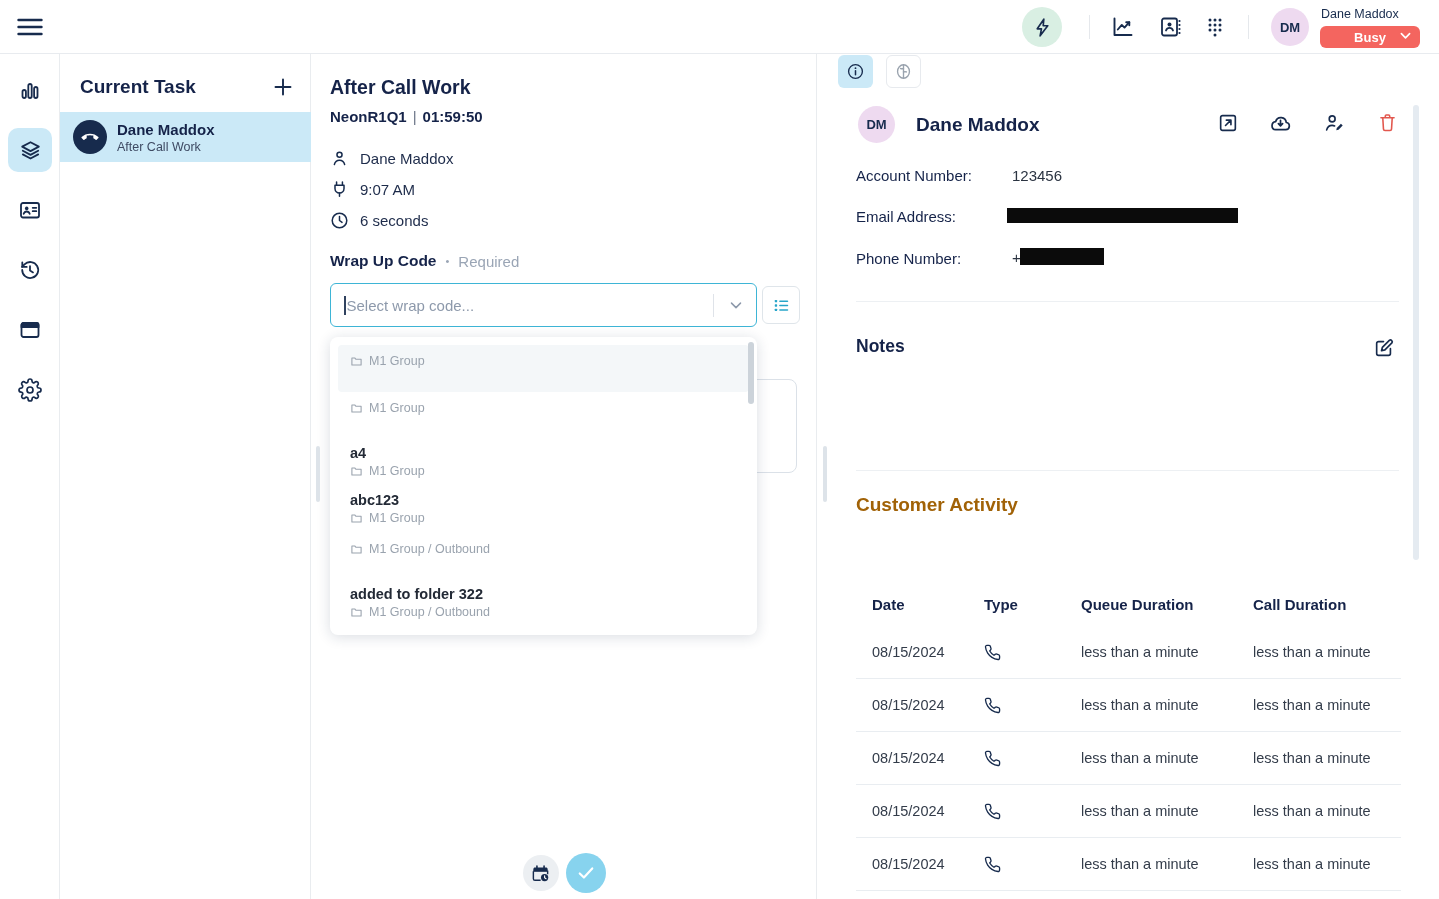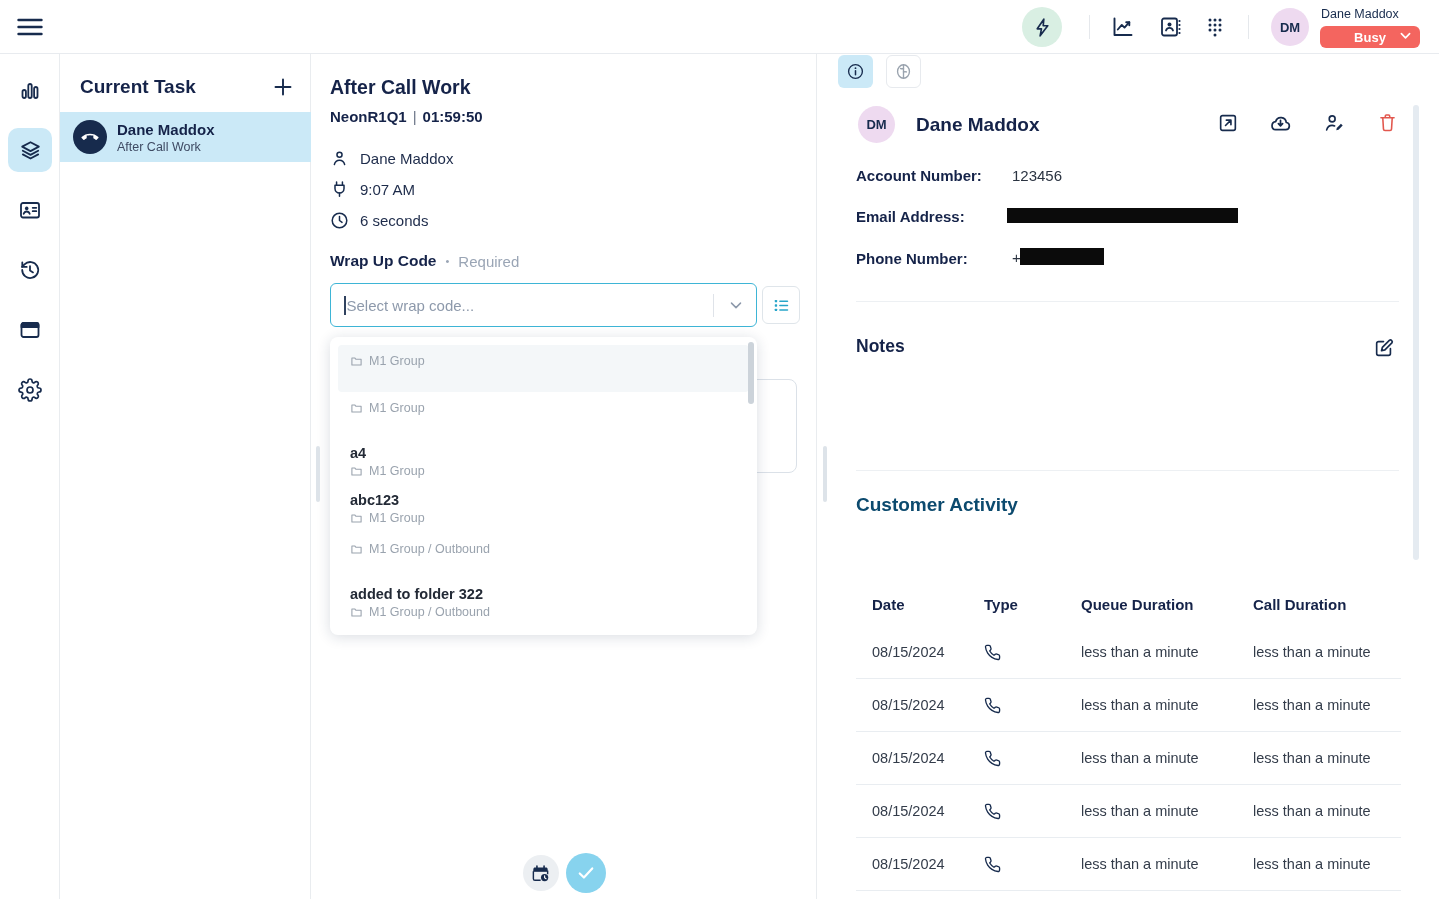--- a/index.html
+++ b/index.html
@@ -72,28 +72,28 @@
 
   
   .rightpanel { position:absolute; left:817px; top:54px; width:622px; height:845px; background:#fff; }
   .rp-tab { position:absolute; top:1px; width:35px; height:33px; border-radius:6px; display:flex; align-items:center; justify-content:center; cursor:pointer; }
   .rp-tab.active { background:#cbe9f7; color:#172b4d; }
   .rp-tab.inactive { background:#fff; border:1px solid #e7eaee; color:#9aa3ae; }
   .rp-avatar { position:absolute; left:41px; top:52px; width:37px; height:37px; border-radius:50%; background:#eedaf0; display:flex; align-items:center; justify-content:center; font-weight:bold; font-size:13px; color:#172b4d; }
   .rp-name { position:absolute; left:99px; top:60px; font-size:19px; font-weight:bold; color:#152349; }
   .rp-action { position:absolute; top:58px; width:22px; height:22px; color:#172b4d; cursor:pointer; }
   .rp-action.danger { color:#e2574e; }
-  .field-label { position:absolute; left:39px; font-size:15px; font-weight:bold; color:#152349; }
+  .field-label { position:absolute; left:39px; font-size:15px; font-weight:normal; color:#152349; }
   .field-value { position:absolute; left:195px; font-size:15px; color:#2b3442; }
   .redact { position:absolute; background:#0b0b0b; }
   .rp-divider { position:absolute; left:39px; width:543px; height:1px; background:#edf0f3; }
   .notes-title { position:absolute; left:39px; top:282px; font-size:17.5px; font-weight:bold; color:#152349; }
   .notes-edit { position:absolute; left:556px; top:283px; width:22px; height:22px; color:#172b4d; cursor:pointer; }
   .notes-text { position:absolute; left:39px; top:343px; width:540px; font-size:14px; letter-spacing:-0.1px; color:#3e4755; white-space:nowrap; overflow:hidden; }
-  .ca-title { position:absolute; left:39px; top:440px; font-size:19px; font-weight:bold; color:#0c4a6e; }
+  .ca-title { position:absolute; left:39px; top:440px; font-size:19px; font-weight:bold; color:#a16207; }
   .ca-sub { position:absolute; left:39px; top:477px; font-size:14.5px; color:#9aa3b2; }
   .ca-table { position:absolute; left:39px; top:528px; width:545px; }
   .ca-hrow { display:flex; height:44px; align-items:center; font-size:15px; font-weight:bold; color:#152349; }
   .ca-row { display:flex; height:53px; align-items:center; border-bottom:1px solid #e9edf1; font-size:14.5px; color:#333c4a; }
   .col-date { width:112px; padding-left:16px; }
   .col-type { width:97px; padding-left:16px; }
   .col-queue { width:172px; padding-left:16px; }
   .col-call { width:164px; padding-left:16px; }
   .type-ico { width:17px; height:17px; color:#172b4d; }
   .rp-scrollbar { position:absolute; left:596px; top:51px; width:6px; height:455px; border-radius:3px; background:#e5ebf1; cursor:pointer; }

